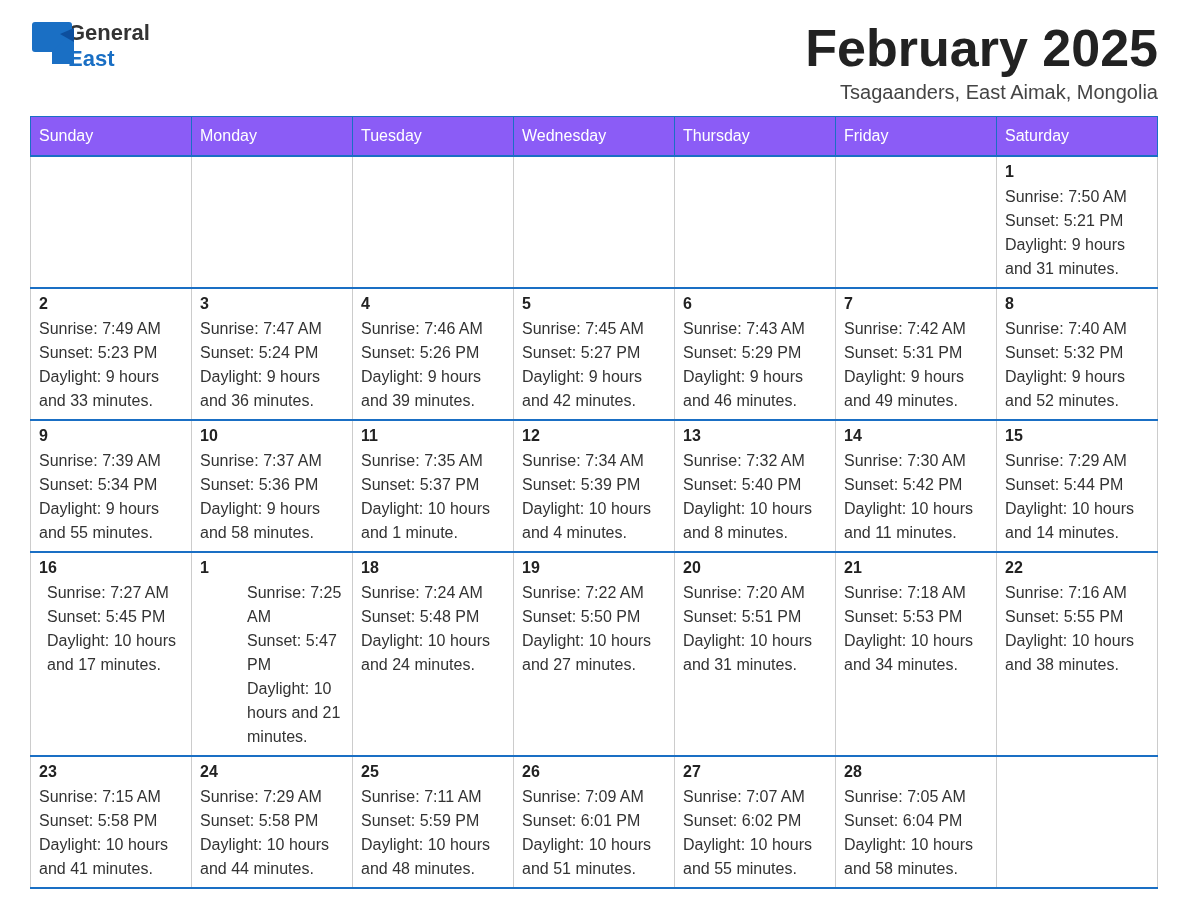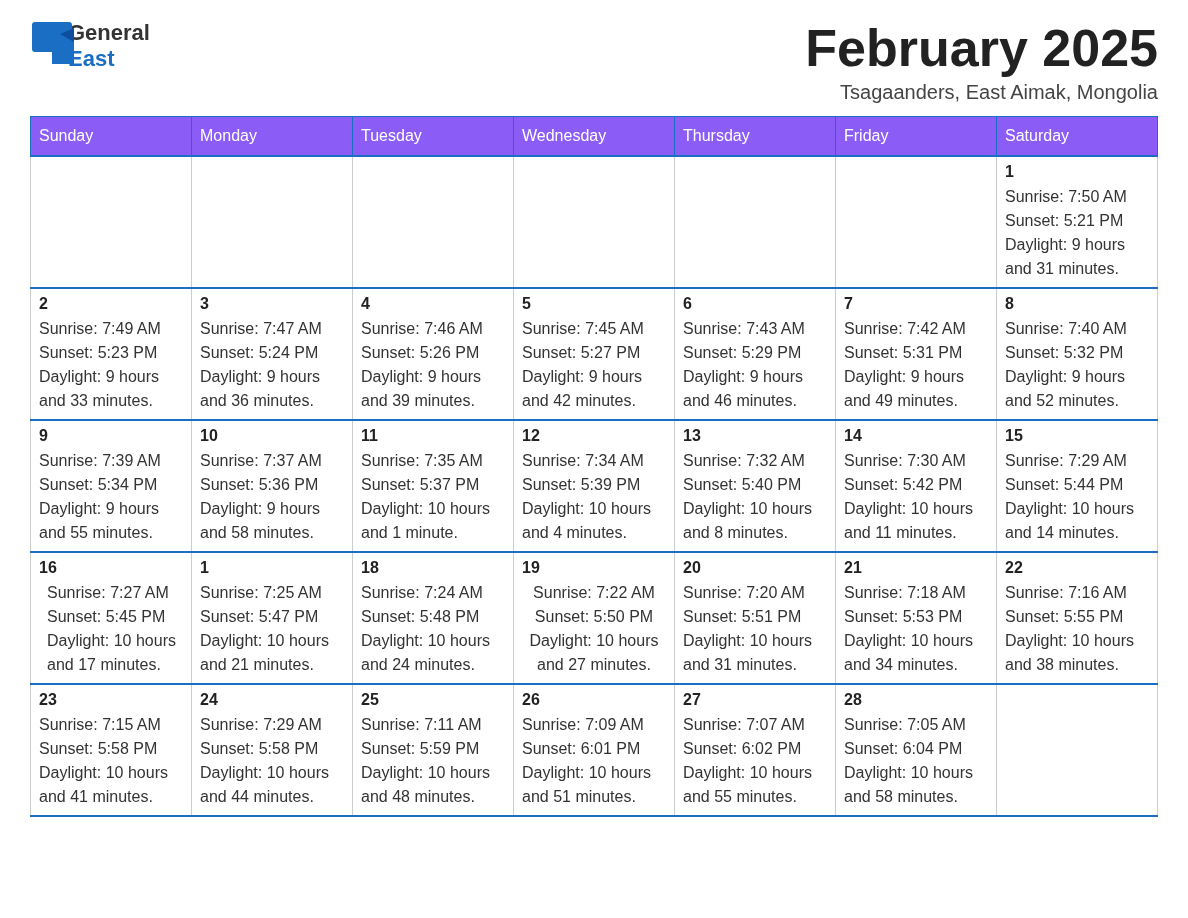--- a/index.html
+++ b/index.html
@@ -226,33 +226,33 @@
       </tr>
       <tr>
         <td>
           <span class="day-number">16</span>
           <div class="day-info" style="white-space: pre-line; margin-left: 8px;">Sunrise: 7:27 AM
 Sunset: 5:45 PM
 Daylight: 10 hours and 17 minutes.</div>
         </td>
         <td>
           <span class="day-number">1</span>
-          <div class="day-info" style="white-space: pre-line;">Sunrise: 7:25 AM
+          <div class="day-info" style="white-space: pre-line; margin-left: 47px;">Sunrise: 7:25 AM
 Sunset: 5:47 PM
 Daylight: 10 hours and 21 minutes.</div>
         </td>
         <td>
           <span class="day-number">18</span>
           <div class="day-info" style="white-space: pre-line;">Sunrise: 7:24 AM
 Sunset: 5:48 PM
 Daylight: 10 hours and 24 minutes.</div>
         </td>
         <td>
           <span class="day-number">19</span>
-          <div class="day-info" style="white-space: pre-line; text-align: center;">Sunrise: 7:22 AM
+          <div class="day-info" style="white-space: pre-line;">Sunrise: 7:22 AM
 Sunset: 5:50 PM
 Daylight: 10 hours and 27 minutes.</div>
         </td>
         <td>
           <span class="day-number">20</span>
           <div class="day-info" style="white-space: pre-line;">Sunrise: 7:20 AM
 Sunset: 5:51 PM
 Daylight: 10 hours and 31 minutes.</div>
         </td>
         <td>

